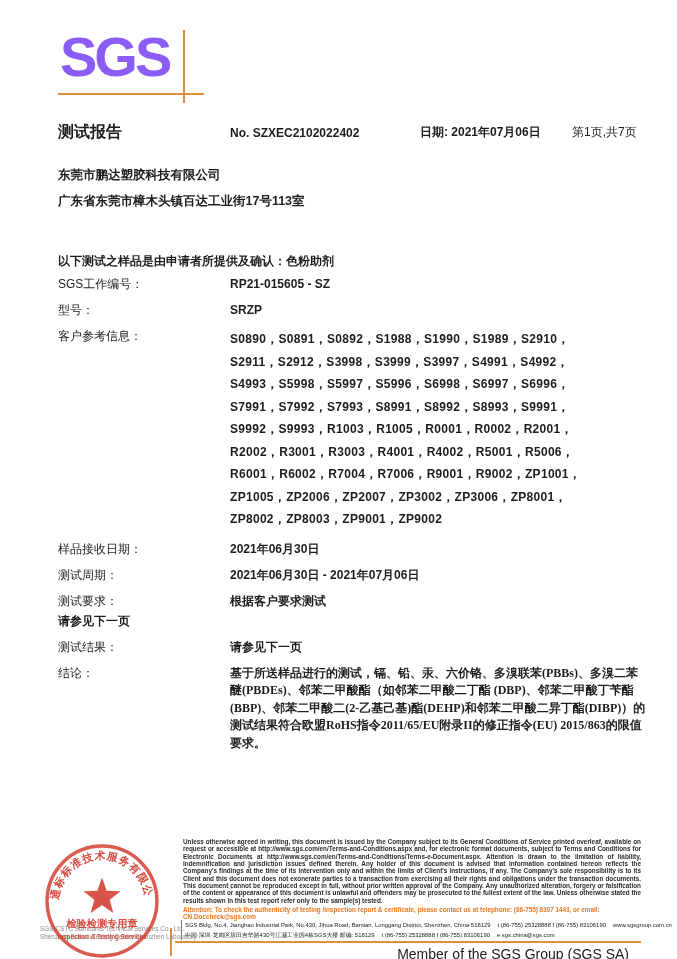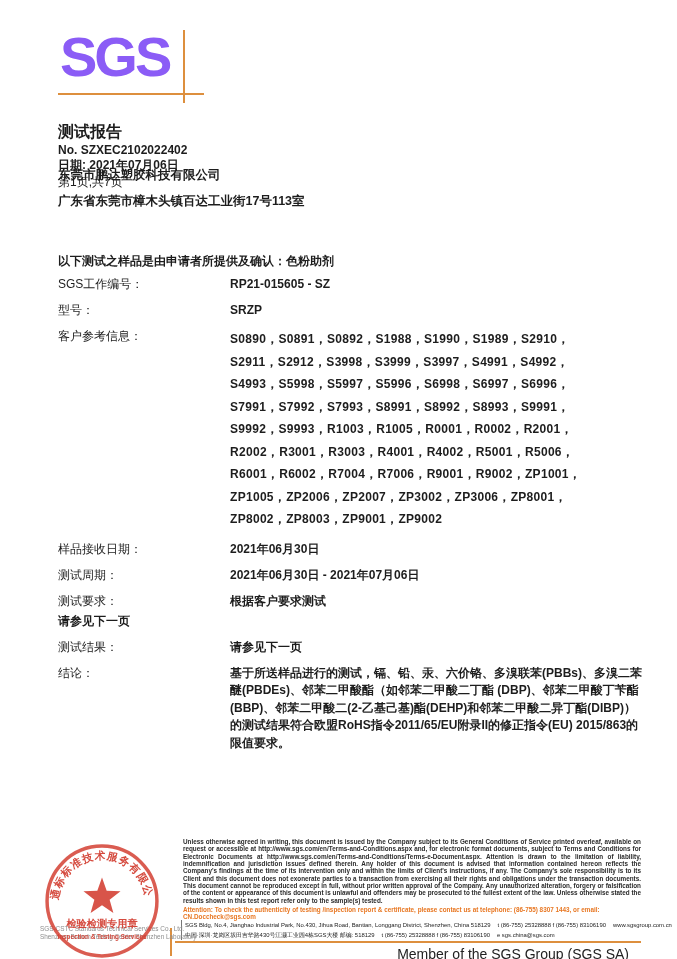--- a/index.html
+++ b/index.html
@@ -5,37 +5,37 @@
   * { margin:0; padding:0; box-sizing:border-box; }
   body { background:#fff; font-family:"Liberation Sans","DejaVu Sans",sans-serif; color:#1d1d1d; }
   .page { position:relative; width:677px; height:959px; background:#fff; overflow:hidden; }
 
   
   .logo { position:absolute; left:60px; top:26px; font-size:56px; font-weight:800;
           color:#8b5cf6; letter-spacing:-3px; line-height:62px; }
   .logo-hline { position:absolute; left:58px; top:93px; width:146px; height:2px; background:#dd8f3e; }
   .logo-vline { position:absolute; left:183px; top:30px; width:2px; height:73px; background:#dd8f3e; }
 
-  .title-row { position:absolute; left:58px; top:122px; right:30px; display:flex; align-items:flex-start;flex-direction:column; }
+  .title-row { position:absolute; left:58px; top:122px; right:30px; display:flex; align-items:center; }
   .doc-title { font-size:16px; font-weight:700; width:172px; }
   .report-no { font-size:12px; font-weight:700; width:190px; }
   .report-date { font-size:12px; font-weight:700; width:152px; }
   .page-info { font-size:12px; font-weight:400; }
 
   .applicant { position:absolute; left:58px; top:162px; font-size:12.5px; font-weight:700; line-height:26px; }
 
   .sample-stmt { position:absolute; left:58px; top:253px; font-size:12px; font-weight:700; }
 
   .fields { position:absolute; left:58px; top:276px; right:30px; }
   .row { display:flex; margin-bottom:10px; }
   .row .label { width:172px; flex:0 0 172px; font-size:12px; font-weight:400; line-height:16px; }
   .row .value { flex:1; font-size:12px; font-weight:700; line-height:16px; }
   .codes .value div { line-height:22.5px; letter-spacing:0.3px; }
   .gap-sm { margin-top:4px;align-items:flex-end; }
-  .gap-md { margin-top:8px; }
+  .gap-md { margin-top:8px;font-family:Liberation Serif, serif; }
   .conclusion .value { line-height:17.5px; max-width:418px; }
 
   
   .footer-company { position:absolute; left:40px; top:925px; width:160px; z-index:1;
                     font-size:6.4px; color:#8d8d8d; line-height:8px; }
   .stamp { position:absolute; left:40px; top:842px; z-index:2; opacity:0.92; }
   .disclaimer { position:absolute; left:183px; top:838px; width:458px; font-size:6.35px;
                 line-height:7.35px; text-align:justify; color:#2b2b2b; font-weight:600; }
   .attention { position:absolute; left:183px; top:906px; width:458px; font-size:6.35px;
                line-height:7.3px; color:#e87722; font-weight:700; }

